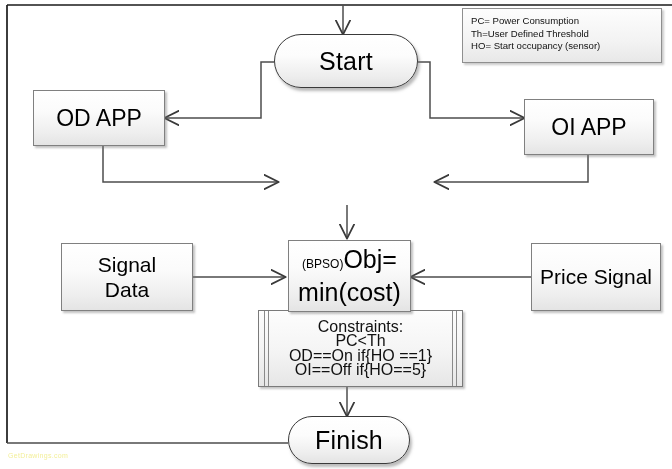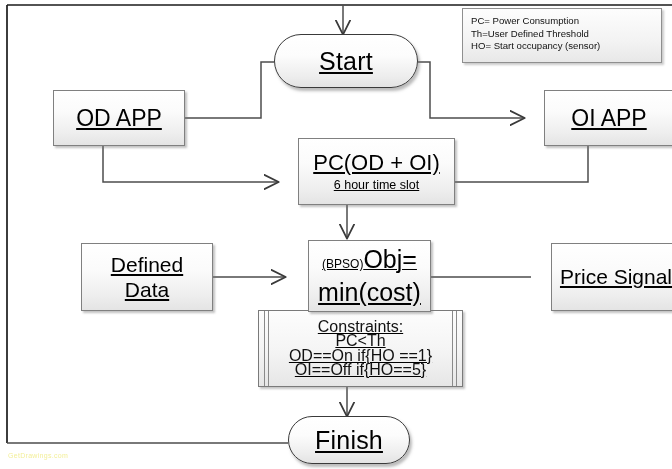--- a/index.html
+++ b/index.html
@@ -4,28 +4,27 @@
 <style>
   html,body{margin:0;padding:0;background:#ffffff;}
   #stage{
     position:relative;width:672px;height:469px;background:#ffffff;
     font-family:"Liberation Sans","DejaVu Sans",sans-serif;
     overflow:hidden;
   }
   #svg-layer{position:absolute;left:0;top:0;width:672px;height:469px;}
 
   .node{position:absolute;box-sizing:border-box;display:flex;flex-direction:column;
-        align-items:center;justify-content:center;text-align:center;color:#000;text-decoration:underline;}
+        align-items:center;justify-content:center;text-align:center;color:#000;}
 
   
   .proc{
     border:1.4px solid #808080;
     background:linear-gradient(180deg,#ffffff 0%,#fbfbfb 38%,#eeeeee 78%,#e4e4e4 100%);
     box-shadow:2px 2px 2px rgba(120,120,120,0.45);
-    margin-left:20px;
   }
   .term{
     border:1.6px solid #3a3a3a;
     border-radius:999px;
     background:linear-gradient(180deg,#ffffff 0%,#fcfcfc 40%,#ededed 80%,#e3e3e3 100%);
     box-shadow:2px 3px 3px rgba(120,120,120,0.5);
   }
 
   
   .predef{
@@ -112,31 +111,27 @@
   </div>
 
   <div class="node term" style="left:274px;top:34px;width:144px;height:54px;">
     <span class="t-start">Start</span>
   </div>
 
   <div class="node proc" style="left:33px;top:90px;width:132px;height:56px;">
     <span class="t-app">OD APP</span>
   </div>
 
-  <div class="node proc" style="left:524px;top:90px;width:130px;height:56px;">
+  <div class="node proc" style="left:524px;top:99px;width:130px;height:56px;">
     <span class="t-app">OI APP</span>
   </div>
 
-  <div class="node proc" style="left:278px;top:138px;width:157px;height:67px;">
-    <span class="t-pc-main">PC(OD + OI)</span>
-    <span class="t-pc-sub">6 hour time slot</span>
-  </div>
 
   <div class="node proc" style="left:61px;top:243px;width:132px;height:68px;">
-    <span class="t-sens">Defined</span>
+    <span class="t-sens">Signal</span>
     <span class="t-sens">Data</span>
   </div>
 
   <div class="node proc" style="left:531px;top:243px;width:130px;height:68px;">
     <span class="t-price">Price Signal</span>
   </div>
 
   <div class="node proc" style="left:288px;top:240px;width:123px;height:72px;z-index:3;">
     <div class="objline1">
       <span class="t-obj-small">(BPSO)</span><span class="t-obj-big">Obj=</span>

